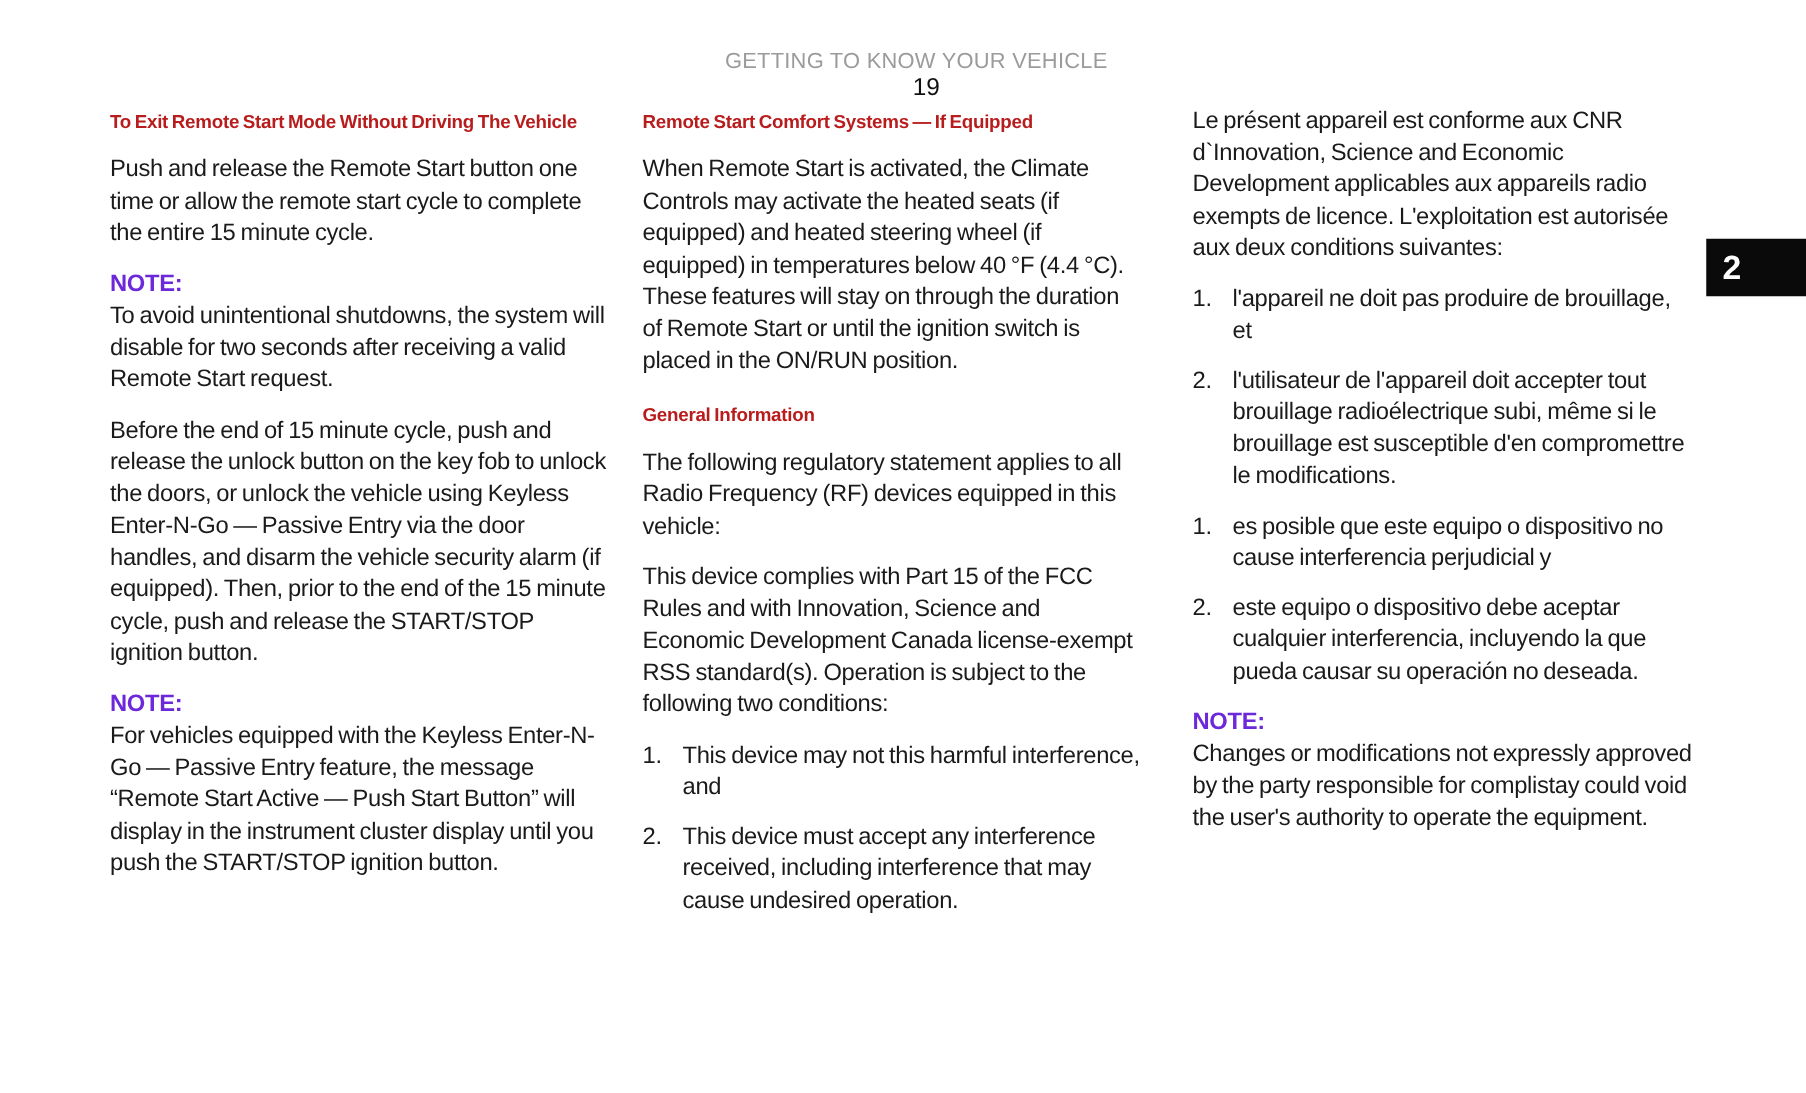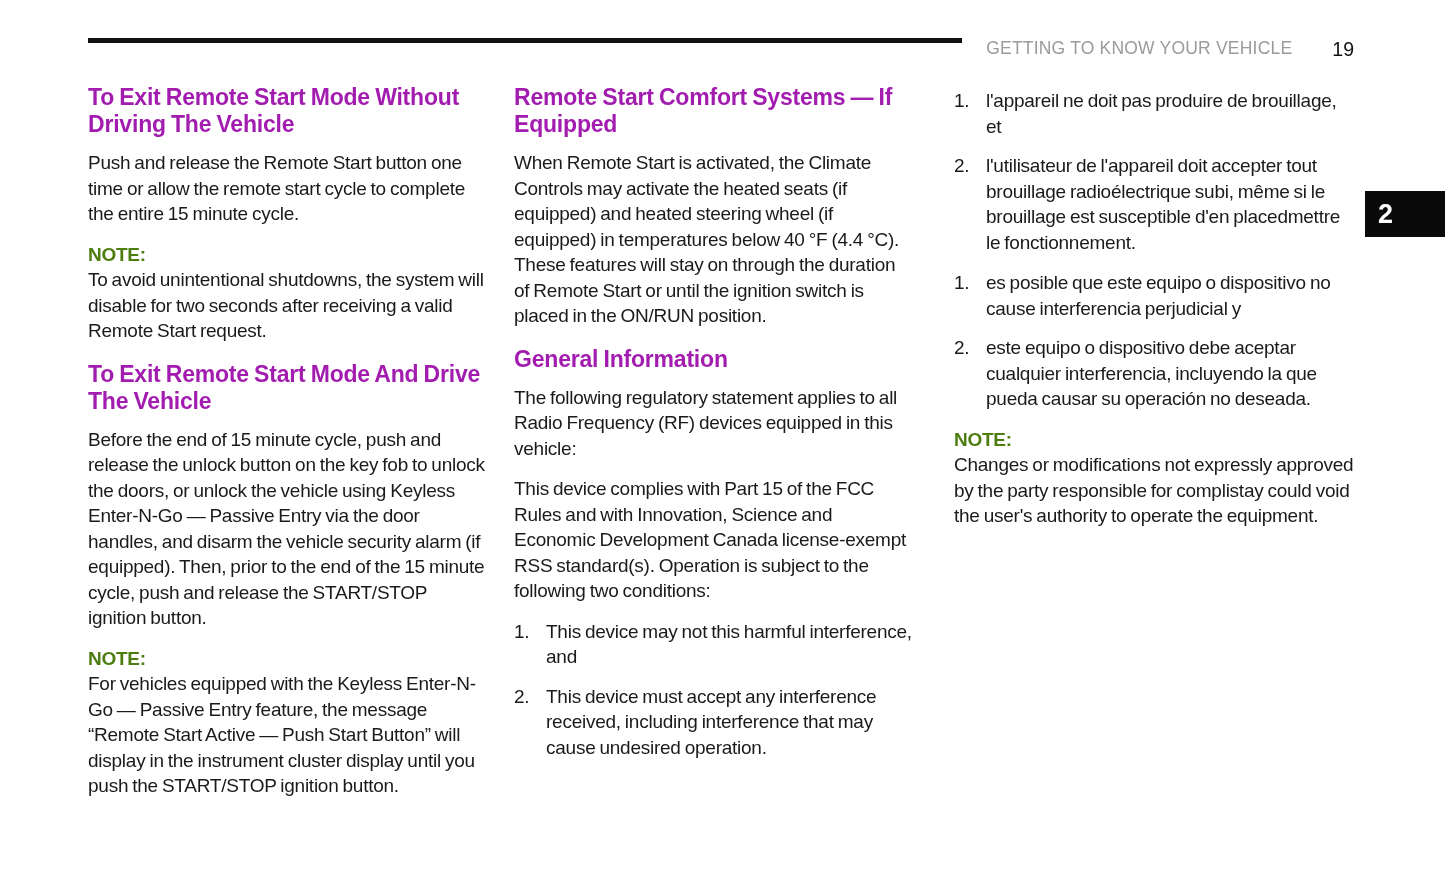--- a/index.html
+++ b/index.html
@@ -16,21 +16,22 @@
     color: #1a1a1a;
   }
 
   
   .page-header {
     position: absolute;
     top: 38px;
     left: 88px;
     width: 1266px;
     display: flex;
-    align-items: flex-start;
+    align-items: center;
+    flex-direction: column;
   }
   .header-rule {
     flex: 1;
     height: 5px;
     background: #111111;
   }
   .header-title {
     margin-left: 24px;
     color: #9b9b9b;
     font-size: 17.5px;
@@ -70,39 +71,39 @@
     line-height: 25.5px;
     letter-spacing: -0.25px;
     word-spacing: -1px;
     text-align: left;
   }
   .col-0 { left: 88px; }
   .col-1 { left: 514px; }
   .col-2 { left: 954px; }
 
   .blk-heading {
-    font-size: 23px;
+    font-size: 15px;
     font-weight: bold;
     line-height: 27px;
     letter-spacing: -0.2px;
-    color: #a21caf;
+    color: #b91c1c;
     margin: 17px 0 12px 0;
   }
   .col > .blk-heading:first-child { margin-top: 0; }
 
   .blk-para {
     margin: 0 0 15px 0;
   }
 
   .blk-note {
     margin: 0 0 15px 0;
   }
   .note-label {
     font-weight: bold;
-    color: #4d7c0f;
+    color: #6d28d9;
   }
 
   .blk-olist {
     list-style: none;
     margin: 4px 0 15px 0;
     padding: 0;
   }
   .blk-olist li {
     display: flex;
     margin: 0 0 14px 0;
@@ -128,21 +129,20 @@
 </div>
 
 <div id="columns">
     <div class="col col-0">
       <h3 class="blk-heading">To Exit Remote Start Mode Without Driving The Vehicle</h3>
       <p class="blk-para">Push and release the Remote Start button one time or allow the remote start cycle to complete the entire 15&nbsp;minute cycle.</p>
       <div class="blk-note">
         <div class="note-label">NOTE:</div>
         <div class="note-text">To avoid unintentional shutdowns, the system will disable for two seconds after receiving a valid Remote Start request.</div>
       </div>
-      <h3 class="blk-heading">To Exit Remote Start Mode And Drive The Vehicle</h3>
       <p class="blk-para">Before the end of 15&nbsp;minute cycle, push and release the unlock button on the key fob to unlock the doors, or unlock the vehicle using Keyless Enter-N-Go — Passive Entry via the door handles, and disarm the vehicle security alarm (if equipped). Then, prior to the end of the 15&nbsp;minute cycle, push and release the START/STOP ignition button.</p>
       <div class="blk-note">
         <div class="note-label">NOTE:</div>
         <div class="note-text">For vehicles equipped with the Keyless Enter-N-Go — Passive Entry feature, the message “Remote Start Active — Push Start Button” will display in the instrument cluster display until you push the START/STOP ignition button.</div>
       </div>
     </div>
     <div class="col col-1">
       <h3 class="blk-heading">Remote Start Comfort Systems — If Equipped</h3>
       <p class="blk-para">When Remote Start is activated, the Climate Controls may activate the heated seats (if equipped) and heated steering wheel (if equipped) in temperatures below 40&nbsp;°F (4.4&nbsp;°C). These features will stay on through the duration of Remote Start or until the ignition switch is placed in the ON/RUN position.</p>
       <h3 class="blk-heading">General Information</h3>
@@ -153,28 +153,29 @@
           <span class="li-num">1.</span>
           <span class="li-text">This device may not this harmful interference, and</span>
         </li>
         <li>
           <span class="li-num">2.</span>
           <span class="li-text">This device must accept any interference received, including interference that may cause undesired operation.</span>
         </li>
       </ol>
     </div>
     <div class="col col-2">
+      <p class="blk-para">Le présent appareil est conforme aux CNR d`Innovation, Science and Economic Development applicables aux appareils radio exempts de licence. L'exploitation est autorisée aux deux conditions suivantes:</p>
       <ol class="blk-olist">
         <li>
           <span class="li-num">1.</span>
           <span class="li-text">l'appareil ne doit pas produire de brouillage, et</span>
         </li>
         <li>
           <span class="li-num">2.</span>
-          <span class="li-text">l'utilisateur de l'appareil doit accepter tout brouillage radioélectrique subi, même si le brouillage est susceptible d'en placed­mettre le fonctionnement.</span>
+          <span class="li-text">l'utilisateur de l'appareil doit accepter tout brouillage radioélectrique subi, même si le brouillage est susceptible d'en compro­mettre le modifications.</span>
         </li>
       </ol>
       <ol class="blk-olist">
         <li>
           <span class="li-num">1.</span>
           <span class="li-text">es posible que este equipo o dispositivo no cause interferencia perjudicial y</span>
         </li>
         <li>
           <span class="li-num">2.</span>
           <span class="li-text">este equipo o dispositivo debe aceptar cualquier interferencia, incluyendo la que pueda causar su operación no deseada.</span>

